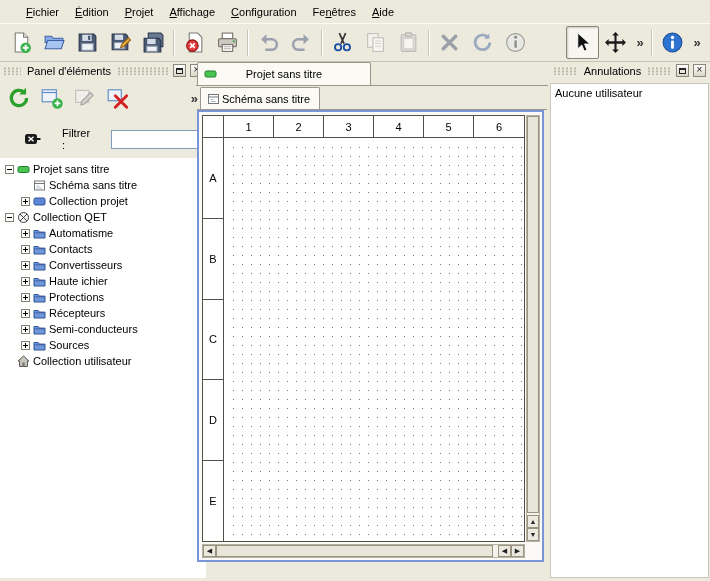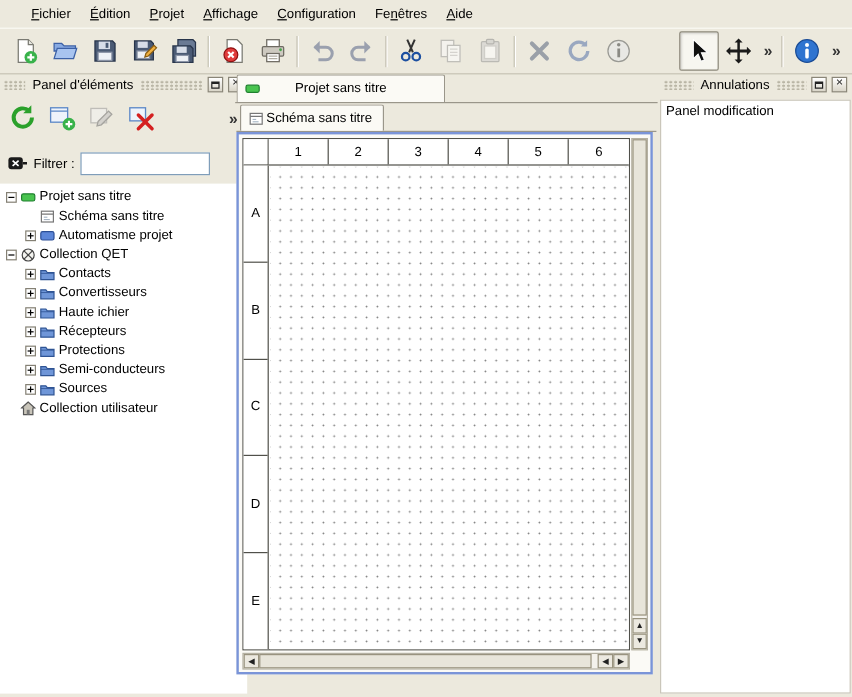--- a/index.html
+++ b/index.html
@@ -32,21 +32,21 @@
   .dock-title .label{white-space:nowrap;padding:0 2px;}
   .dock-btn{width:13px;height:13px;flex:none;border:1px solid #8a8678;background:linear-gradient(#ffffff,#d9d5c8);display:flex;align-items:center;justify-content:center;}
   .float-glyph{width:7px;height:6px;border:1px solid #222;border-top-width:2px;}
   .close-glyph{font-size:10px;line-height:1;margin-top:-1px;color:#222;}
 
   
   .panel-toolbar{height:34px;display:flex;align-items:center;gap:3px;padding:2px 4px;margin-top:2px;flex:none;}
   .pbtn{width:30px;height:30px;display:flex;align-items:center;justify-content:center;border:1px solid transparent;border-radius:2px;flex:none;}
   .pbtn svg{width:24px;height:24px;}
   .p-overflow{margin-left:auto;font-weight:bold;font-size:13px;color:#333;padding:0 4px;}
-  .filter-row{display:flex;align-items:center;gap:5px;padding:2px 6px;margin-top:10px;flex:none;}
+  .filter-row{display:flex;align-items:center;gap:21px;padding:2px 6px;margin-top:10px;flex:none;margin-left:18px;}
   .filter-row svg{width:17px;height:15px;flex:none;}
   .filter-input{width:108px;height:19px;border:1px solid #7f9db9;background:#fff;font:11px "Liberation Sans","DejaVu Sans",sans-serif;padding:1px 3px;}
   .tree{flex:1;background:#fff;margin-top:5px;overflow:hidden;padding-top:3px;}
   .tree-row{height:16px;display:flex;align-items:center;gap:3px;cursor:default;}
   .indent-0{padding-left:5px;}
   .indent-1{padding-left:21px;}
   .expander{width:9px;height:9px;border:1px solid #848074;background:#fff;position:relative;flex:none;}
   .expander::before{content:"";position:absolute;left:1px;right:1px;top:3px;height:1px;background:#000;}
   .expander.plus::after{content:"";position:absolute;top:1px;bottom:1px;left:3px;width:1px;background:#000;}
   .expander.spacer{visibility:hidden;}
@@ -306,36 +306,44 @@
             <path d="M1.5 4.5h10" stroke="#777"></path>
             <path d="M3.5 7h3M3.5 9h5" stroke="#9ab" stroke-width="0.8"></path>
           </svg>
         <span class="label">Schéma sans titre</span>
       </div>
       <div class="tree-row indent-1">
         <span class="expander plus"></span>
         <svg class="ticon" viewBox="0 0 13 13">
             <rect x="1" y="3" width="11" height="7" rx="1.5" fill="#5c86d8" stroke="#2c4f96"></rect>
           </svg>
-        <span class="label">Automatisme projet</span>
+        <span class="label">Collection projet</span>
       </div>
       <div class="tree-row indent-0">
         <span class="expander"></span>
         <svg class="ticon" viewBox="0 0 13 13">
             <circle cx="6.5" cy="6.5" r="5" fill="#f4f4f0" stroke="#444"></circle>
             <path d="M3 3l7 7M10 3l-7 7" stroke="#444"></path>
           </svg>
         <span class="label">Collection QET</span>
       </div>
       <div class="tree-row indent-1">
         <span class="expander plus"></span>
         <svg class="ticon" viewBox="0 0 13 13">
             <path d="M1 3.5h4.2l1.2 1.6H12V11H1z" fill="#6f96d8" stroke="#2f5494"></path>
             <path d="M1 5.8h11" stroke="#2f5494" stroke-width="0.7"></path>
           </svg>
+        <span class="label">Automatisme</span>
+      </div>
+      <div class="tree-row indent-1">
+        <span class="expander plus"></span>
+        <svg class="ticon" viewBox="0 0 13 13">
+            <path d="M1 3.5h4.2l1.2 1.6H12V11H1z" fill="#6f96d8" stroke="#2f5494"></path>
+            <path d="M1 5.8h11" stroke="#2f5494" stroke-width="0.7"></path>
+          </svg>
         <span class="label">Contacts</span>
       </div>
       <div class="tree-row indent-1">
         <span class="expander plus"></span>
         <svg class="ticon" viewBox="0 0 13 13">
             <path d="M1 3.5h4.2l1.2 1.6H12V11H1z" fill="#6f96d8" stroke="#2f5494"></path>
             <path d="M1 5.8h11" stroke="#2f5494" stroke-width="0.7"></path>
           </svg>
         <span class="label">Convertisseurs</span>
       </div>
@@ -346,29 +354,29 @@
             <path d="M1 5.8h11" stroke="#2f5494" stroke-width="0.7"></path>
           </svg>
         <span class="label">Haute ichier</span>
       </div>
       <div class="tree-row indent-1">
         <span class="expander plus"></span>
         <svg class="ticon" viewBox="0 0 13 13">
             <path d="M1 3.5h4.2l1.2 1.6H12V11H1z" fill="#6f96d8" stroke="#2f5494"></path>
             <path d="M1 5.8h11" stroke="#2f5494" stroke-width="0.7"></path>
           </svg>
+        <span class="label">Protections</span>
+      </div>
+      <div class="tree-row indent-1">
+        <span class="expander plus"></span>
+        <svg class="ticon" viewBox="0 0 13 13">
+            <path d="M1 3.5h4.2l1.2 1.6H12V11H1z" fill="#6f96d8" stroke="#2f5494"></path>
+            <path d="M1 5.8h11" stroke="#2f5494" stroke-width="0.7"></path>
+          </svg>
         <span class="label">Récepteurs</span>
-      </div>
-      <div class="tree-row indent-1">
-        <span class="expander plus"></span>
-        <svg class="ticon" viewBox="0 0 13 13">
-            <path d="M1 3.5h4.2l1.2 1.6H12V11H1z" fill="#6f96d8" stroke="#2f5494"></path>
-            <path d="M1 5.8h11" stroke="#2f5494" stroke-width="0.7"></path>
-          </svg>
-        <span class="label">Protections</span>
       </div>
       <div class="tree-row indent-1">
         <span class="expander plus"></span>
         <svg class="ticon" viewBox="0 0 13 13">
             <path d="M1 3.5h4.2l1.2 1.6H12V11H1z" fill="#6f96d8" stroke="#2f5494"></path>
             <path d="M1 5.8h11" stroke="#2f5494" stroke-width="0.7"></path>
           </svg>
         <span class="label">Semi-conducteurs</span>
       </div>
       <div class="tree-row indent-1">
@@ -449,17 +457,17 @@
       <span class="label">Annulations</span>
       <span class="grip"></span>
       <span class="dock-btn">
           <span class="float-glyph"></span>
         </span>
       <span class="dock-btn">
           <span class="close-glyph">×</span>
         </span>
     </div>
     <div class="undo-list">
-      <span>Panel modification</span>
+      <span>Aucune utilisateur</span>
     </div>
   </div>
 
 </div>
 
 </body></html>

